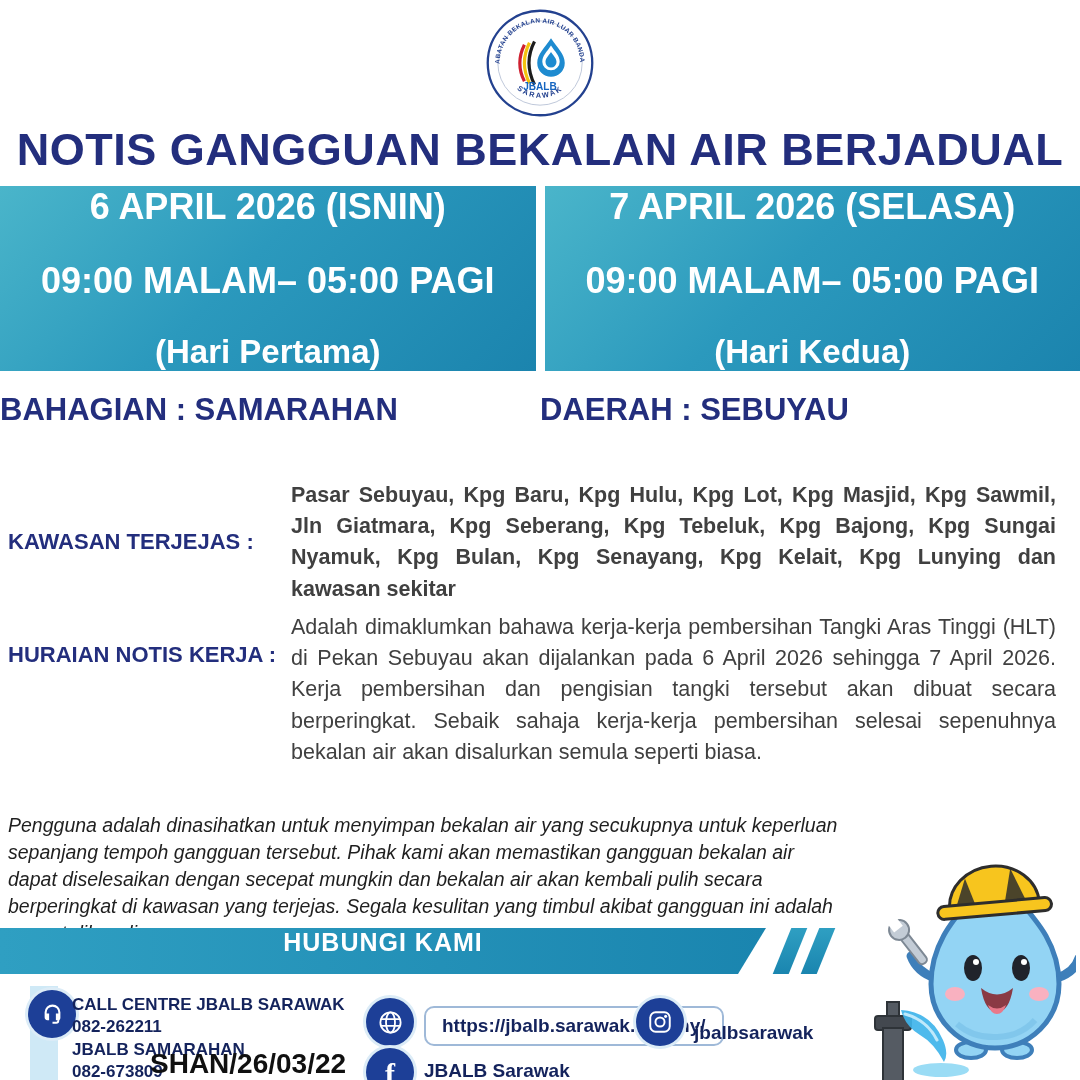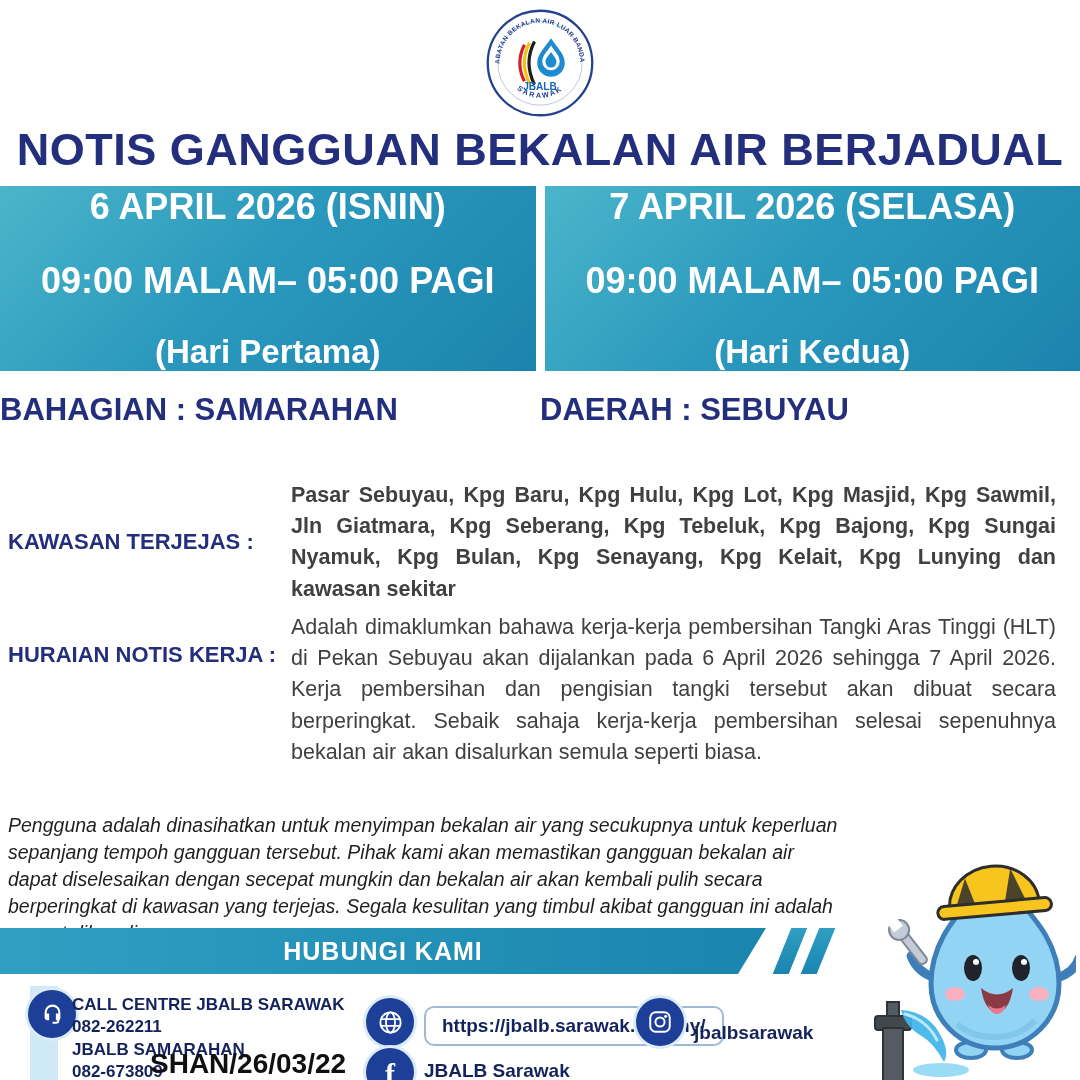--- a/index.html
+++ b/index.html
@@ -30,21 +30,21 @@
   #affected .info-body { font-weight:700; }
   #worknotice { top:612px; align-items:flex-start; }
   #worknotice .info-label { margin-top:30px; }
 
   .disclaimer { position:absolute; top:812px; left:8px; width:838px; font-style:italic;
                 font-size:19.5px; line-height:1.38; color:#1f1f1f; }
 
   .contact-banner { position:absolute; top:928px; left:0; width:766px; height:46px;
                     background:linear-gradient(90deg,#2f9fc2,#1a85af);
                     clip-path:polygon(0 0,100% 0,calc(100% - 28px) 100%,0 100%);
-                    display:flex; align-items:center; justify-content:center; }
+                    display:flex; justify-content:center; }
   .contact-banner span { color:#fff; font-size:25px; font-weight:800; letter-spacing:1px; }
   .stripe { position:absolute; top:928px; width:16px; height:46px;
             background:linear-gradient(180deg,#2f9fc2,#1a85af); transform:skewX(-22deg); }
   .stripe1 { left:782px; } .stripe2 { left:810px; }
 
   .deco-bar { position:absolute; left:30px; top:986px; width:28px; height:94px; background:#cfe9f6; }
 
   .icon-circle { position:absolute; width:48px; height:48px; border-radius:50%;
                  background:#1d3f97; display:flex; align-items:center; justify-content:center;
                  box-shadow:0 0 0 3px #dcecf7; }

